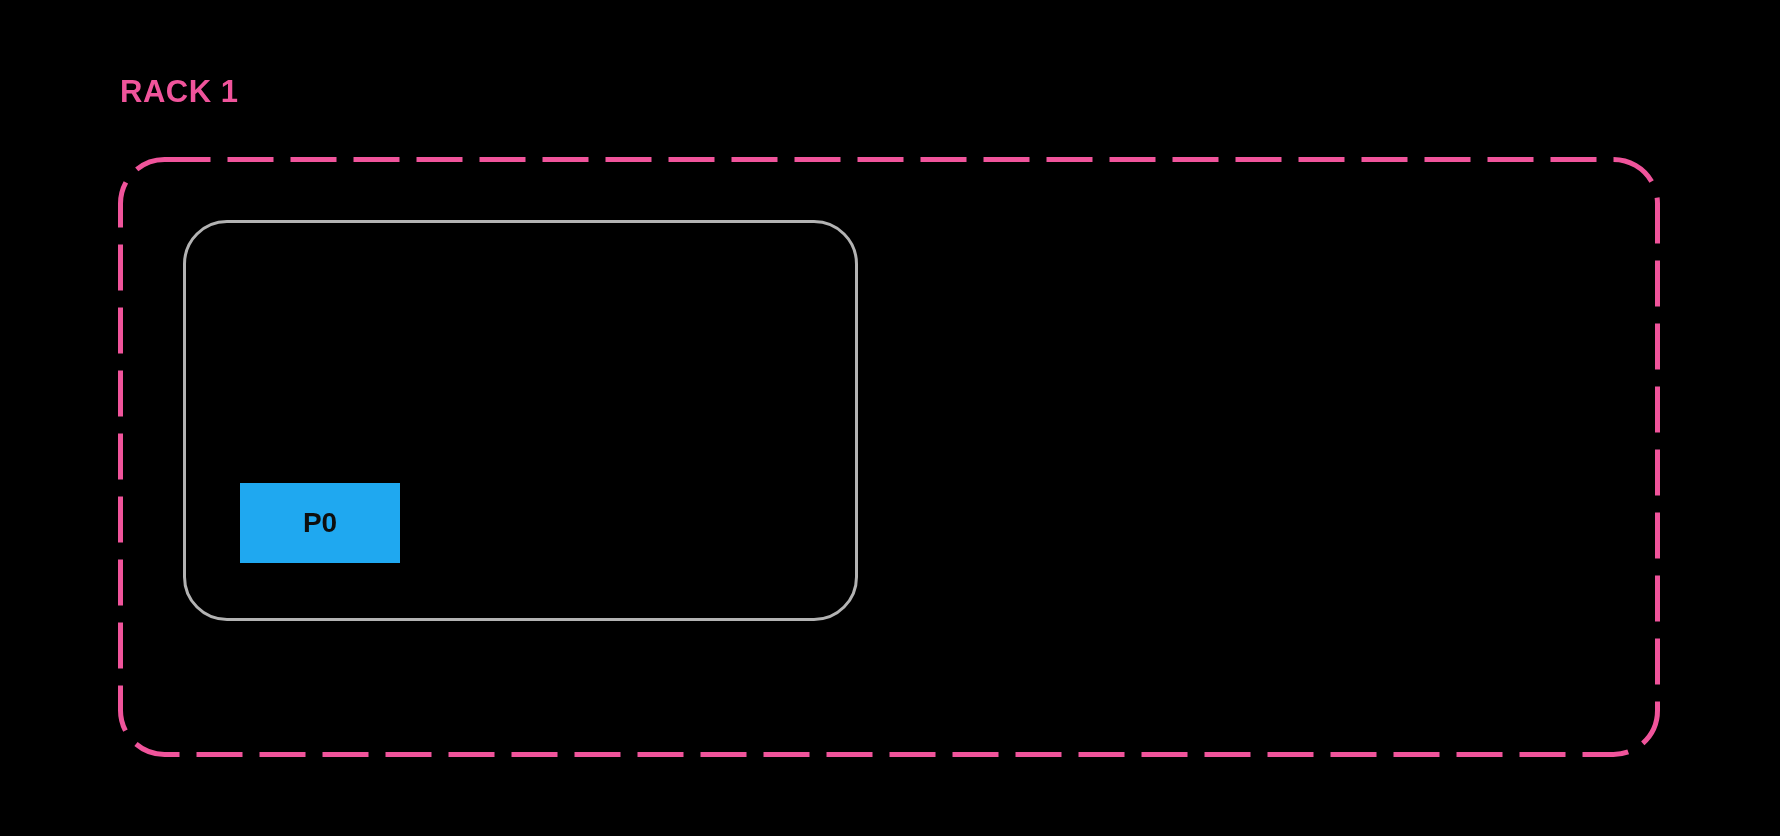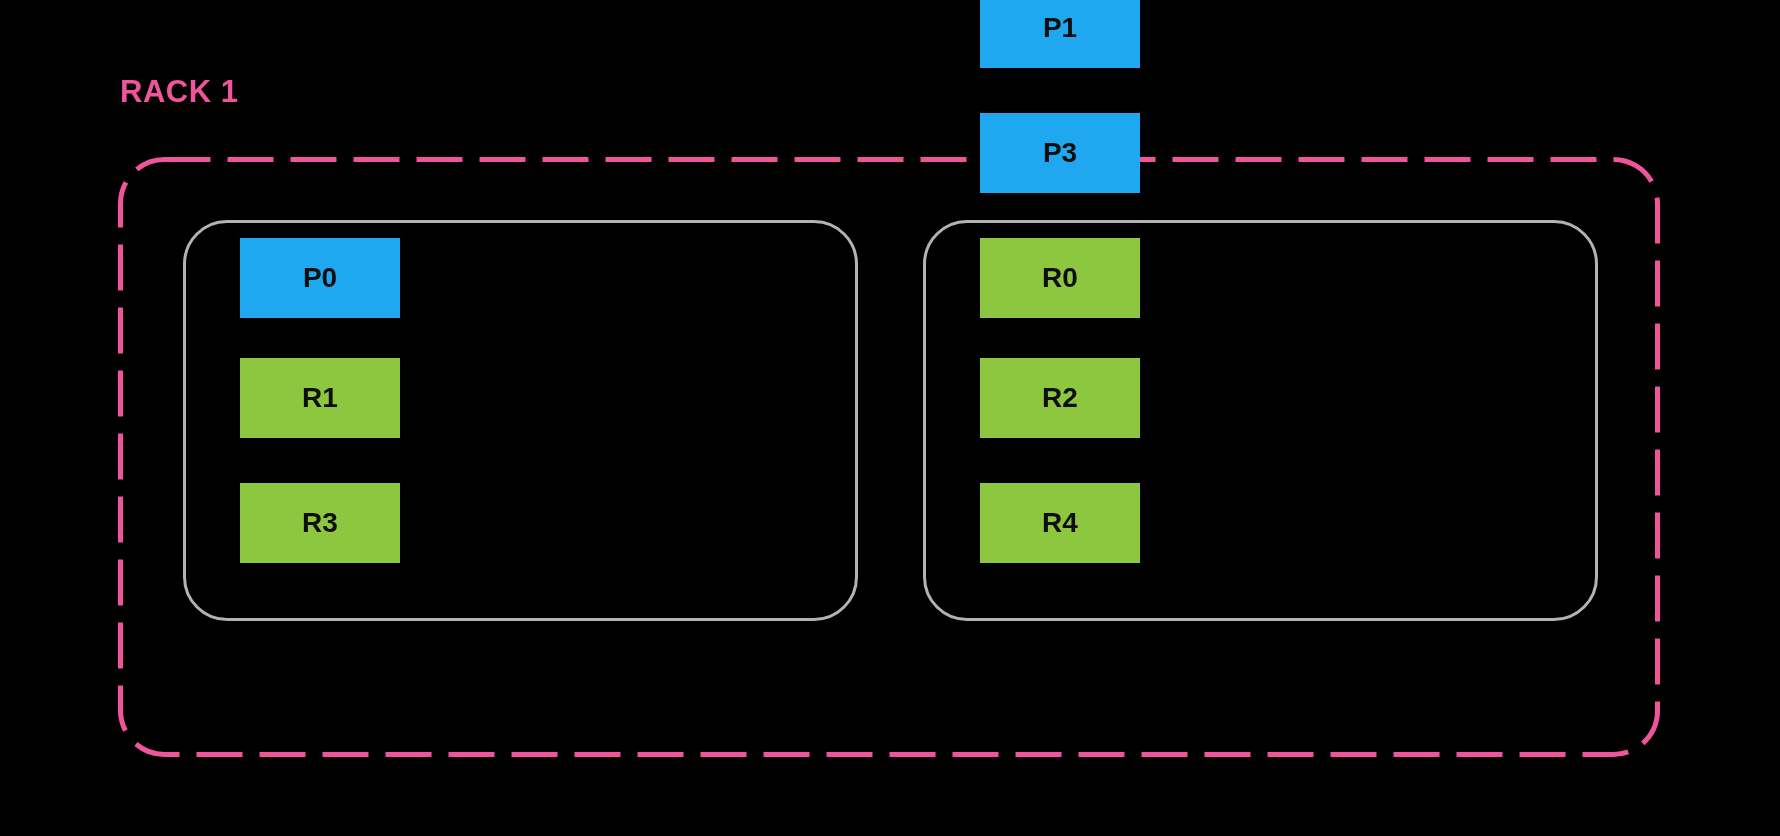--- a/index.html
+++ b/index.html
@@ -89,45 +89,16 @@
   <svg class="rack-boundary-svg" viewBox="0 0 1542 600" xmlns="http://www.w3.org/2000/svg">
     <rect class="rack-dashed-rect" x="2.5" y="2.5" width="1537" height="595" rx="44" ry="44"></rect>
   </svg>
 
   <div class="host host-left">
     <div class="node-row">
       <div class="node node-blue">
         <span class="node-label">P0</span>
       </div>
     </div>
-    <div class="node-row">
-      <div class="node node-green">
-        <span class="node-label">R1</span>
-      </div>
-      <div class="node node-green">
-        <span class="node-label">R3</span>
-      </div>
-    </div>
   </div>
 
-  <div class="host host-right">
-    <div class="node-row">
-      <div class="node node-blue">
-        <span class="node-label">P1</span>
-      </div>
-      <div class="node node-blue">
-        <span class="node-label">P3</span>
-      </div>
-      <div class="node node-green">
-        <span class="node-label">R0</span>
-      </div>
-    </div>
-    <div class="node-row">
-      <div class="node node-green">
-        <span class="node-label">R2</span>
-      </div>
-      <div class="node node-green">
-        <span class="node-label">R4</span>
-      </div>
-    </div>
-  </div>
 
 </div>
 
 </body></html>

